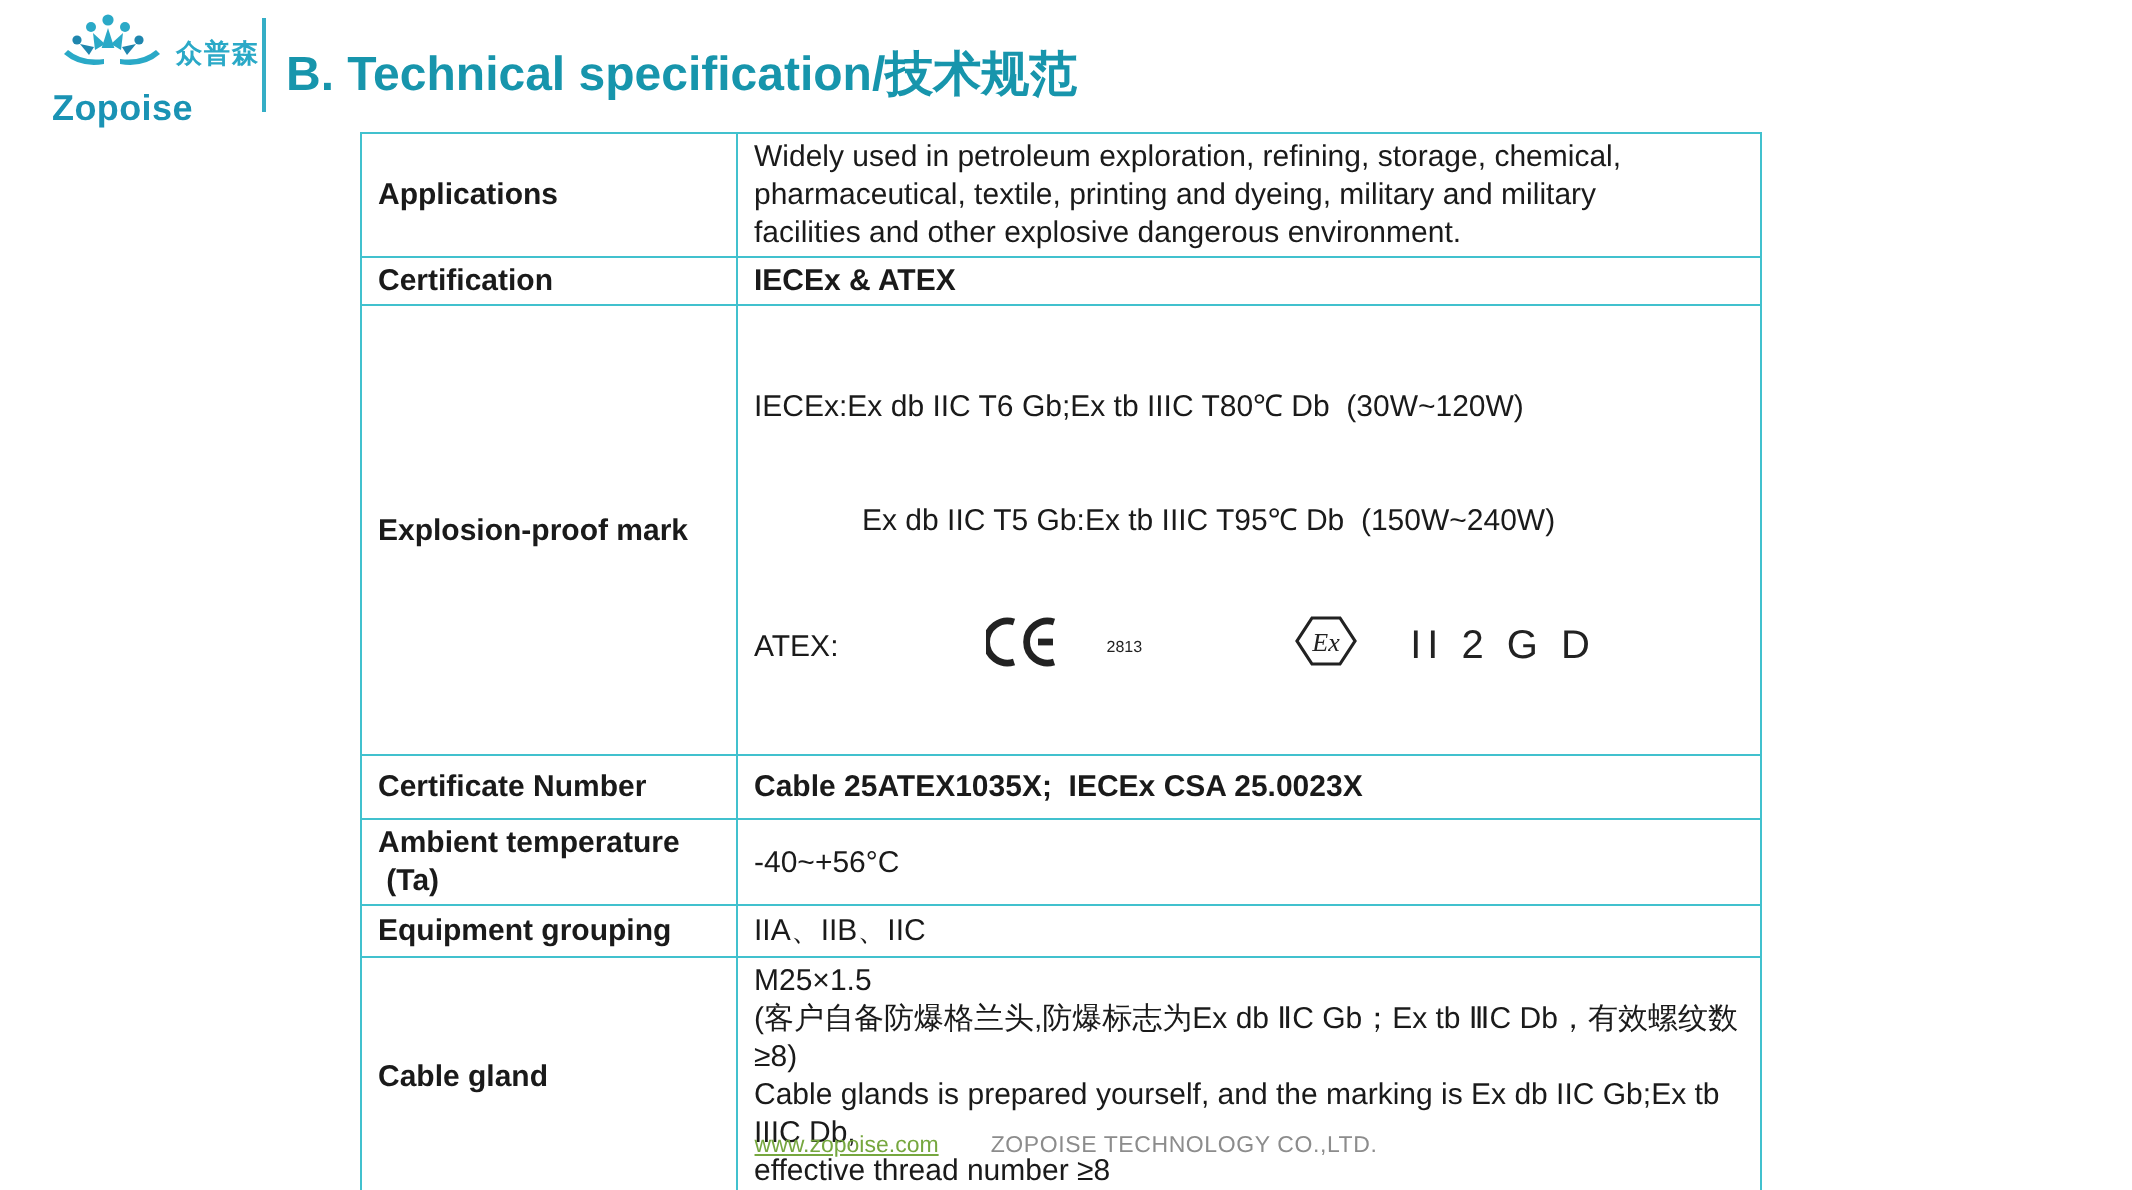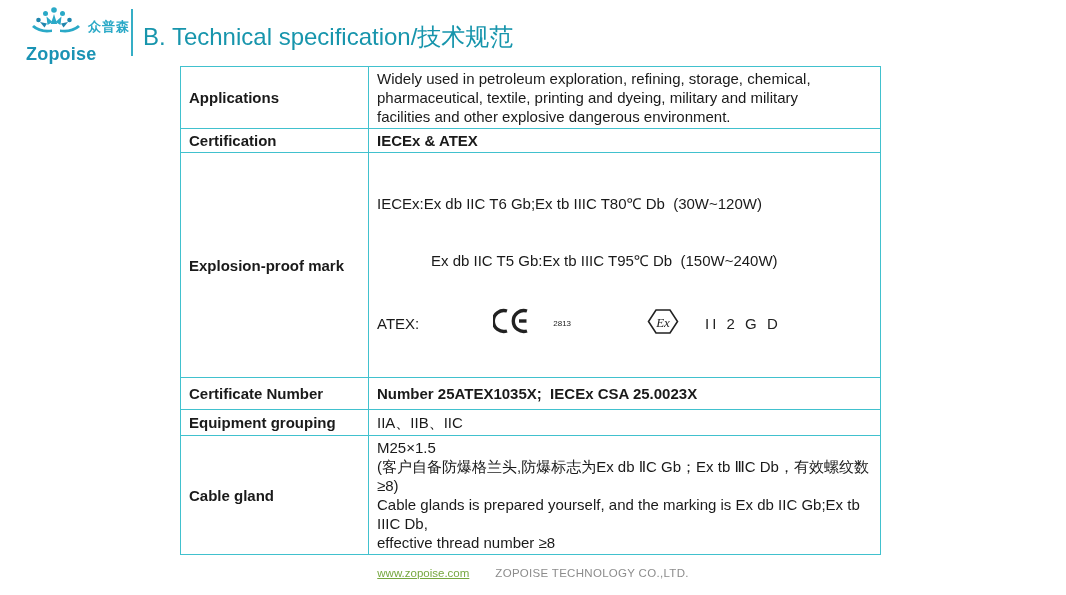--- a/index.html
+++ b/index.html
@@ -10,42 +10,42 @@
   
   .logo-block { position:absolute; left:26px; top:5px; width:104px; height:56px; }
   .logo-icon { position:absolute; left:2px; top:0; }
   .logo-cn { position:absolute; right:0; top:13px; color:#2aa9c7; font-size:13px;
     font-weight:bold; letter-spacing:1px; }
   .logo-word { position:absolute; left:0; bottom:-2px; color:#1a93b4; font-size:18px;
     font-weight:bold; letter-spacing:0.2px; line-height:1; }
   .header-divider { position:absolute; left:131px; top:9px; width:2px; height:47px;
     background:#35aec6; }
   .page-title { position:absolute; left:143px; top:21px; font-size:24px;
-    font-weight:normal; color:#1795ac; white-space:nowrap; }
+    font-weight:bold; color:#1795ac; white-space:nowrap; }
 
   
   .spec-table { position:absolute; left:180px; top:66px; width:700px;
     border-collapse:collapse; table-layout:fixed; font-size:15px; color:#1a1a1a; }
   .spec-table td { border:1.5px solid #41c1ce; padding:2px 8px;
     vertical-align:middle; line-height:19px; white-space:pre-wrap;
     word-wrap:break-word; }
   .spec-table td.label { font-weight:bold; }
   .spec-table col.c1 { width:188px; }
   .spec-table col.c2 { width:512px; }
   .bv { font-weight:bold; }
   tr.r0 { height:58px; } tr.r1 { height:42px; } tr.r2 { height:24px; }
   tr.r3 { height:74px; } tr.r4 { height:32px; } tr.r5 { height:31px; }
   tr.r6 { height:35px; } tr.r7 { height:26px;margin-top:24px; } tr.r8 { height:114px; }
 
   
   td.explosion { vertical-align:top; padding-top:3px; }
   .exp-line2 { padding-left:54px; }
   .atex-row { display:flex; align-items:center; gap:24px; margin-top:1px; height:28px; }
   .ce-num { font-size:8px; align-self:flex-end; margin:0 2px 4px -2px; color:#222; }
-  .atex-marking { font-size:15px; letter-spacing:3px; color:#222; margin-left:2px; }
+  .atex-marking { font-size:20px; letter-spacing:3px; color:#222; margin-left:2px; }
 
   
   .footer { position:absolute; left:0; top:567px; width:1066px; display:flex;
     justify-content:center; align-items:baseline; gap:26px; font-size:11.5px; }
   .footer-link { color:#76a73f; text-decoration:underline; cursor:pointer; }
   .footer-company { color:#8c8c8c; letter-spacing:0.3px;text-align:center; }
 </style>
 </head>
 <body>
 
@@ -114,21 +114,26 @@
               <polygon points="9,2 23,2 30.5,13.5 23,25 9,25 1.5,13.5" fill="none" stroke="#222" stroke-width="1.6"></polygon>
               <text x="16" y="18.5" font-size="13" font-style="italic" text-anchor="middle" fill="#222" font-family="Liberation Serif, serif">Ex</text>
             </svg>
           </span>
           <span class="atex-marking">II 2 G D</span>
         </div>
       </td>
     </tr>
     <tr class="r4">
       <td class="label">Certificate Number</td>
-      <td class="bv">Number 25ATEX1035X;  IECEx CSA 25.0023X</td>
+      <td class="bv">Cable 25ATEX1035X;  IECEx CSA 25.0023X</td>
+    </tr>
+    <tr class="r6">
+      <td class="label">Ambient temperature
+ (Ta)</td>
+      <td>-40~+56°C</td>
     </tr>
     <tr class="r7">
       <td class="label">Equipment grouping</td>
       <td>IIA、IIB、IIC</td>
     </tr>
     <tr class="r8">
       <td class="label">Cable gland</td>
       <td>M25×1.5
 (客户自备防爆格兰头,防爆标志为Ex db ⅡC Gb；Ex tb ⅢC Db，有效螺纹数≥8)
 Cable glands is prepared yourself, and the marking is Ex db IIC Gb;Ex tb IIIC Db,

